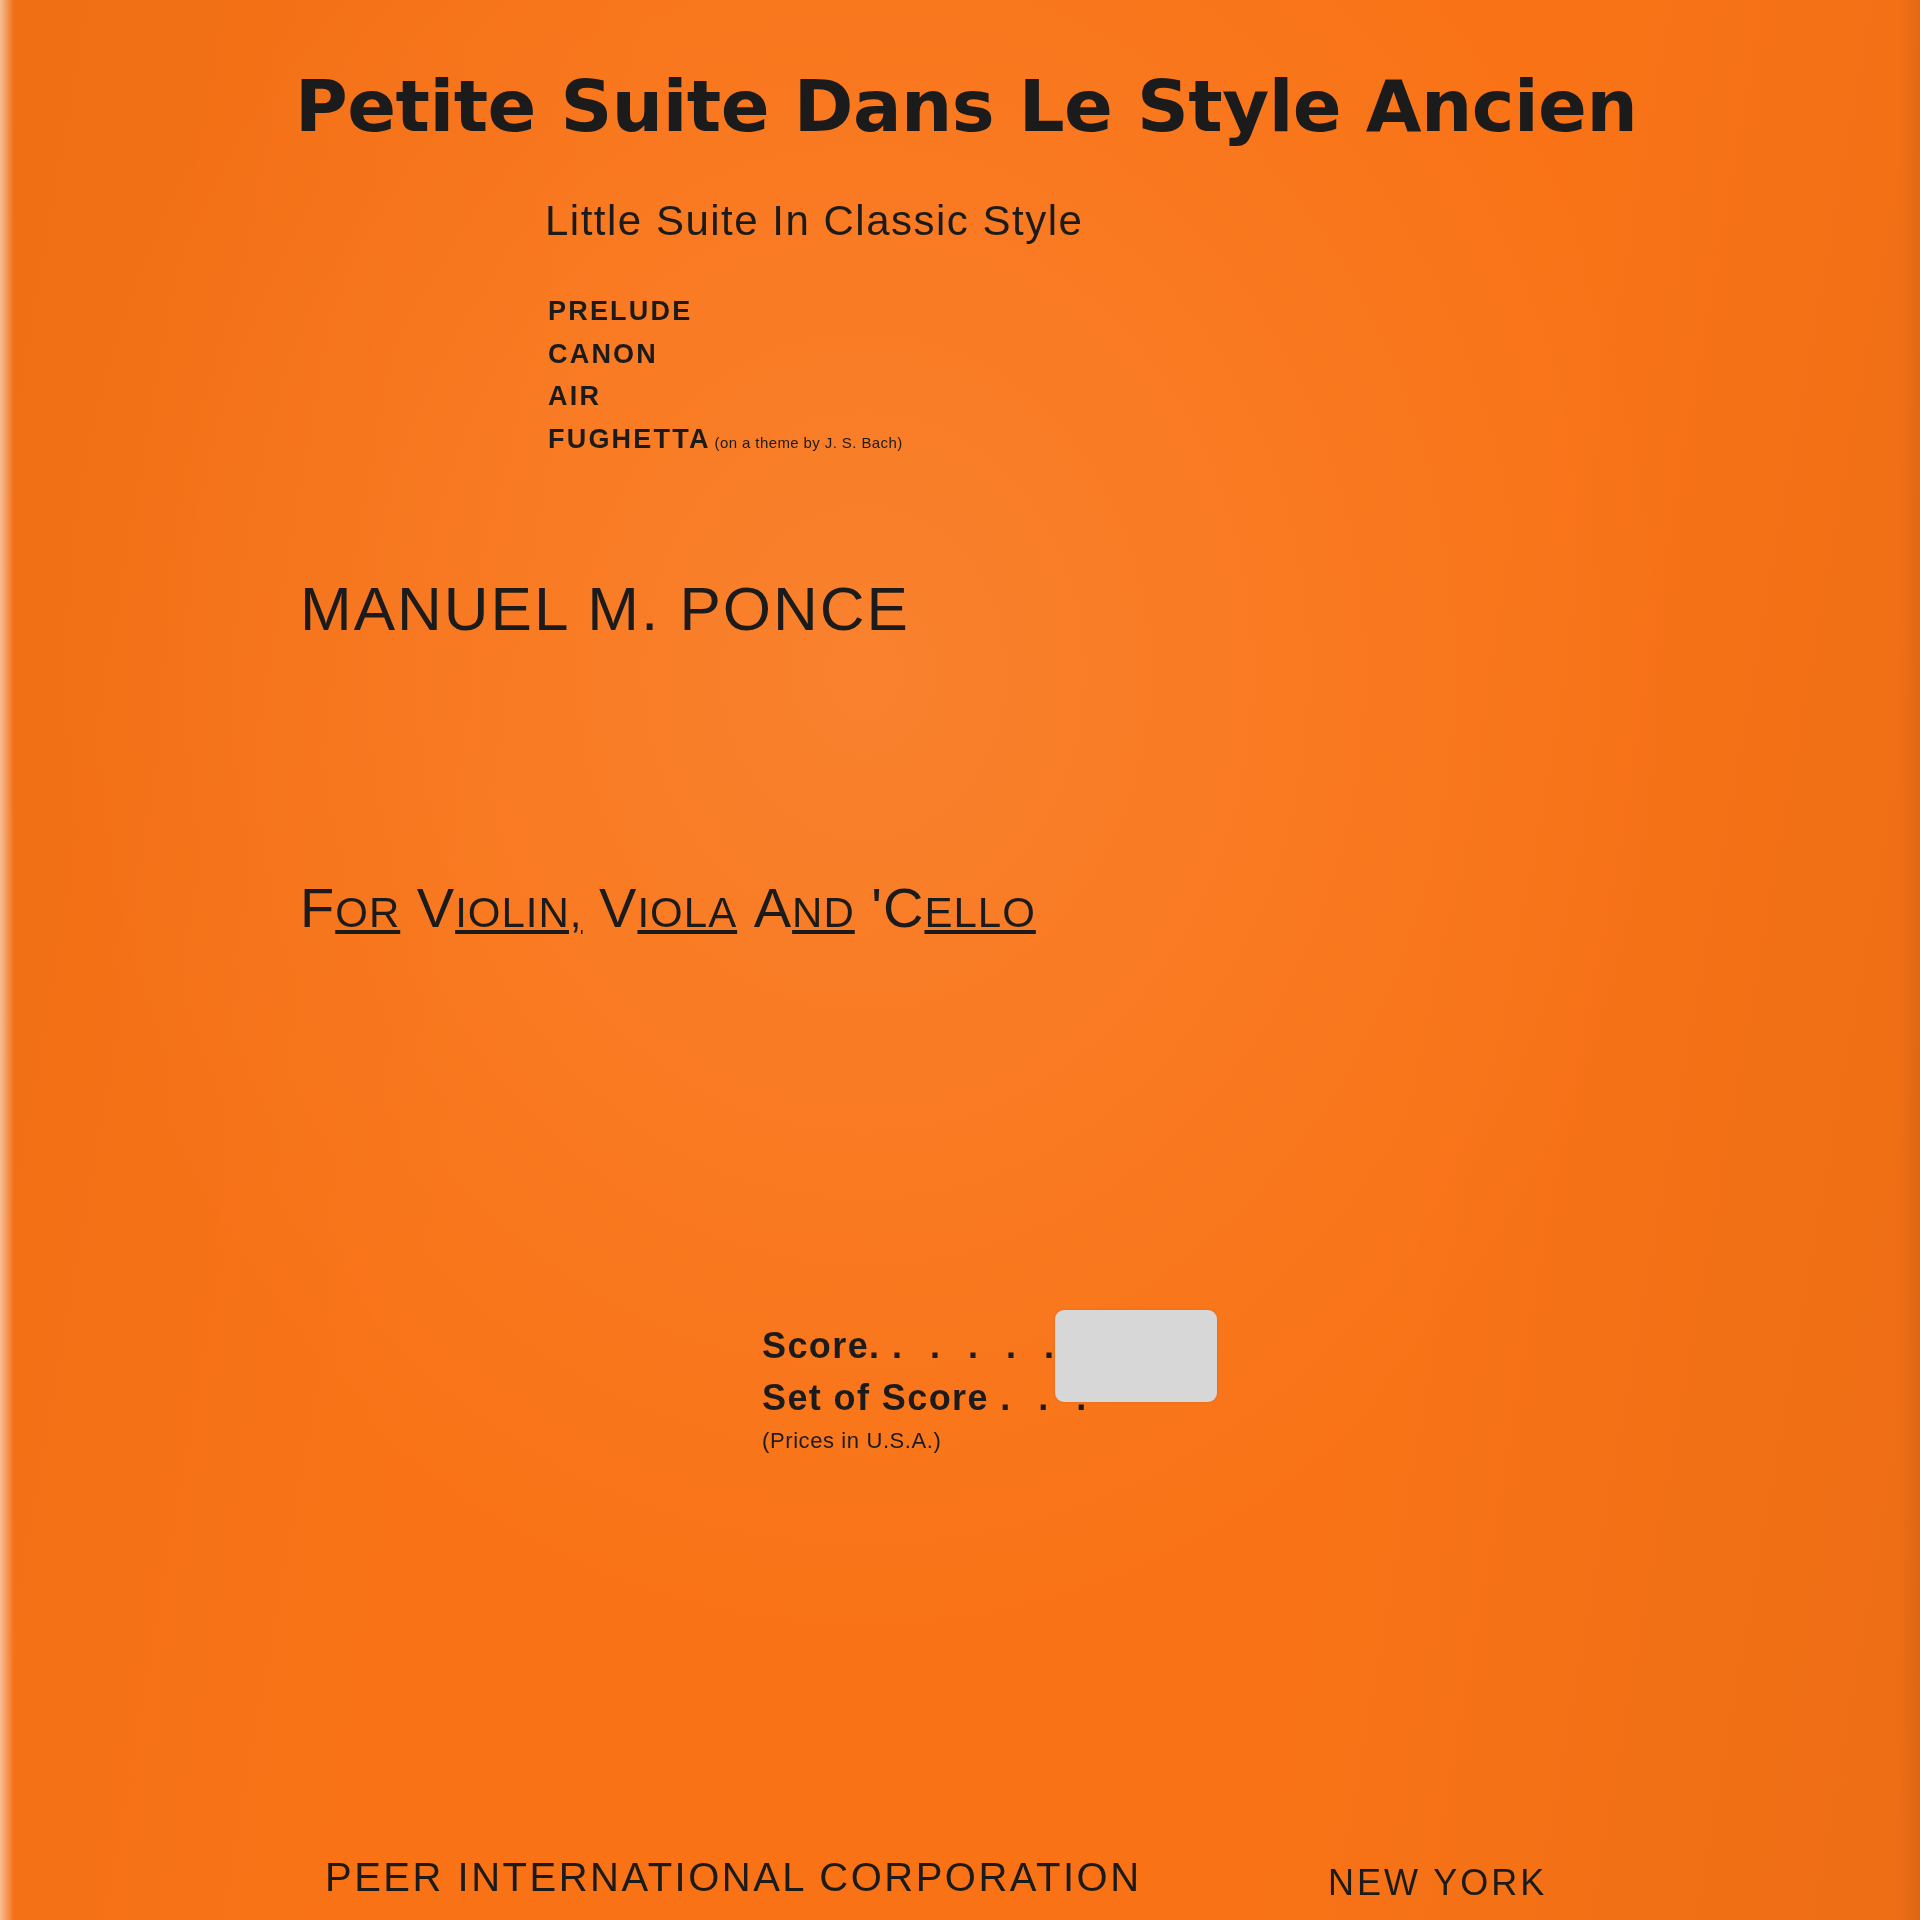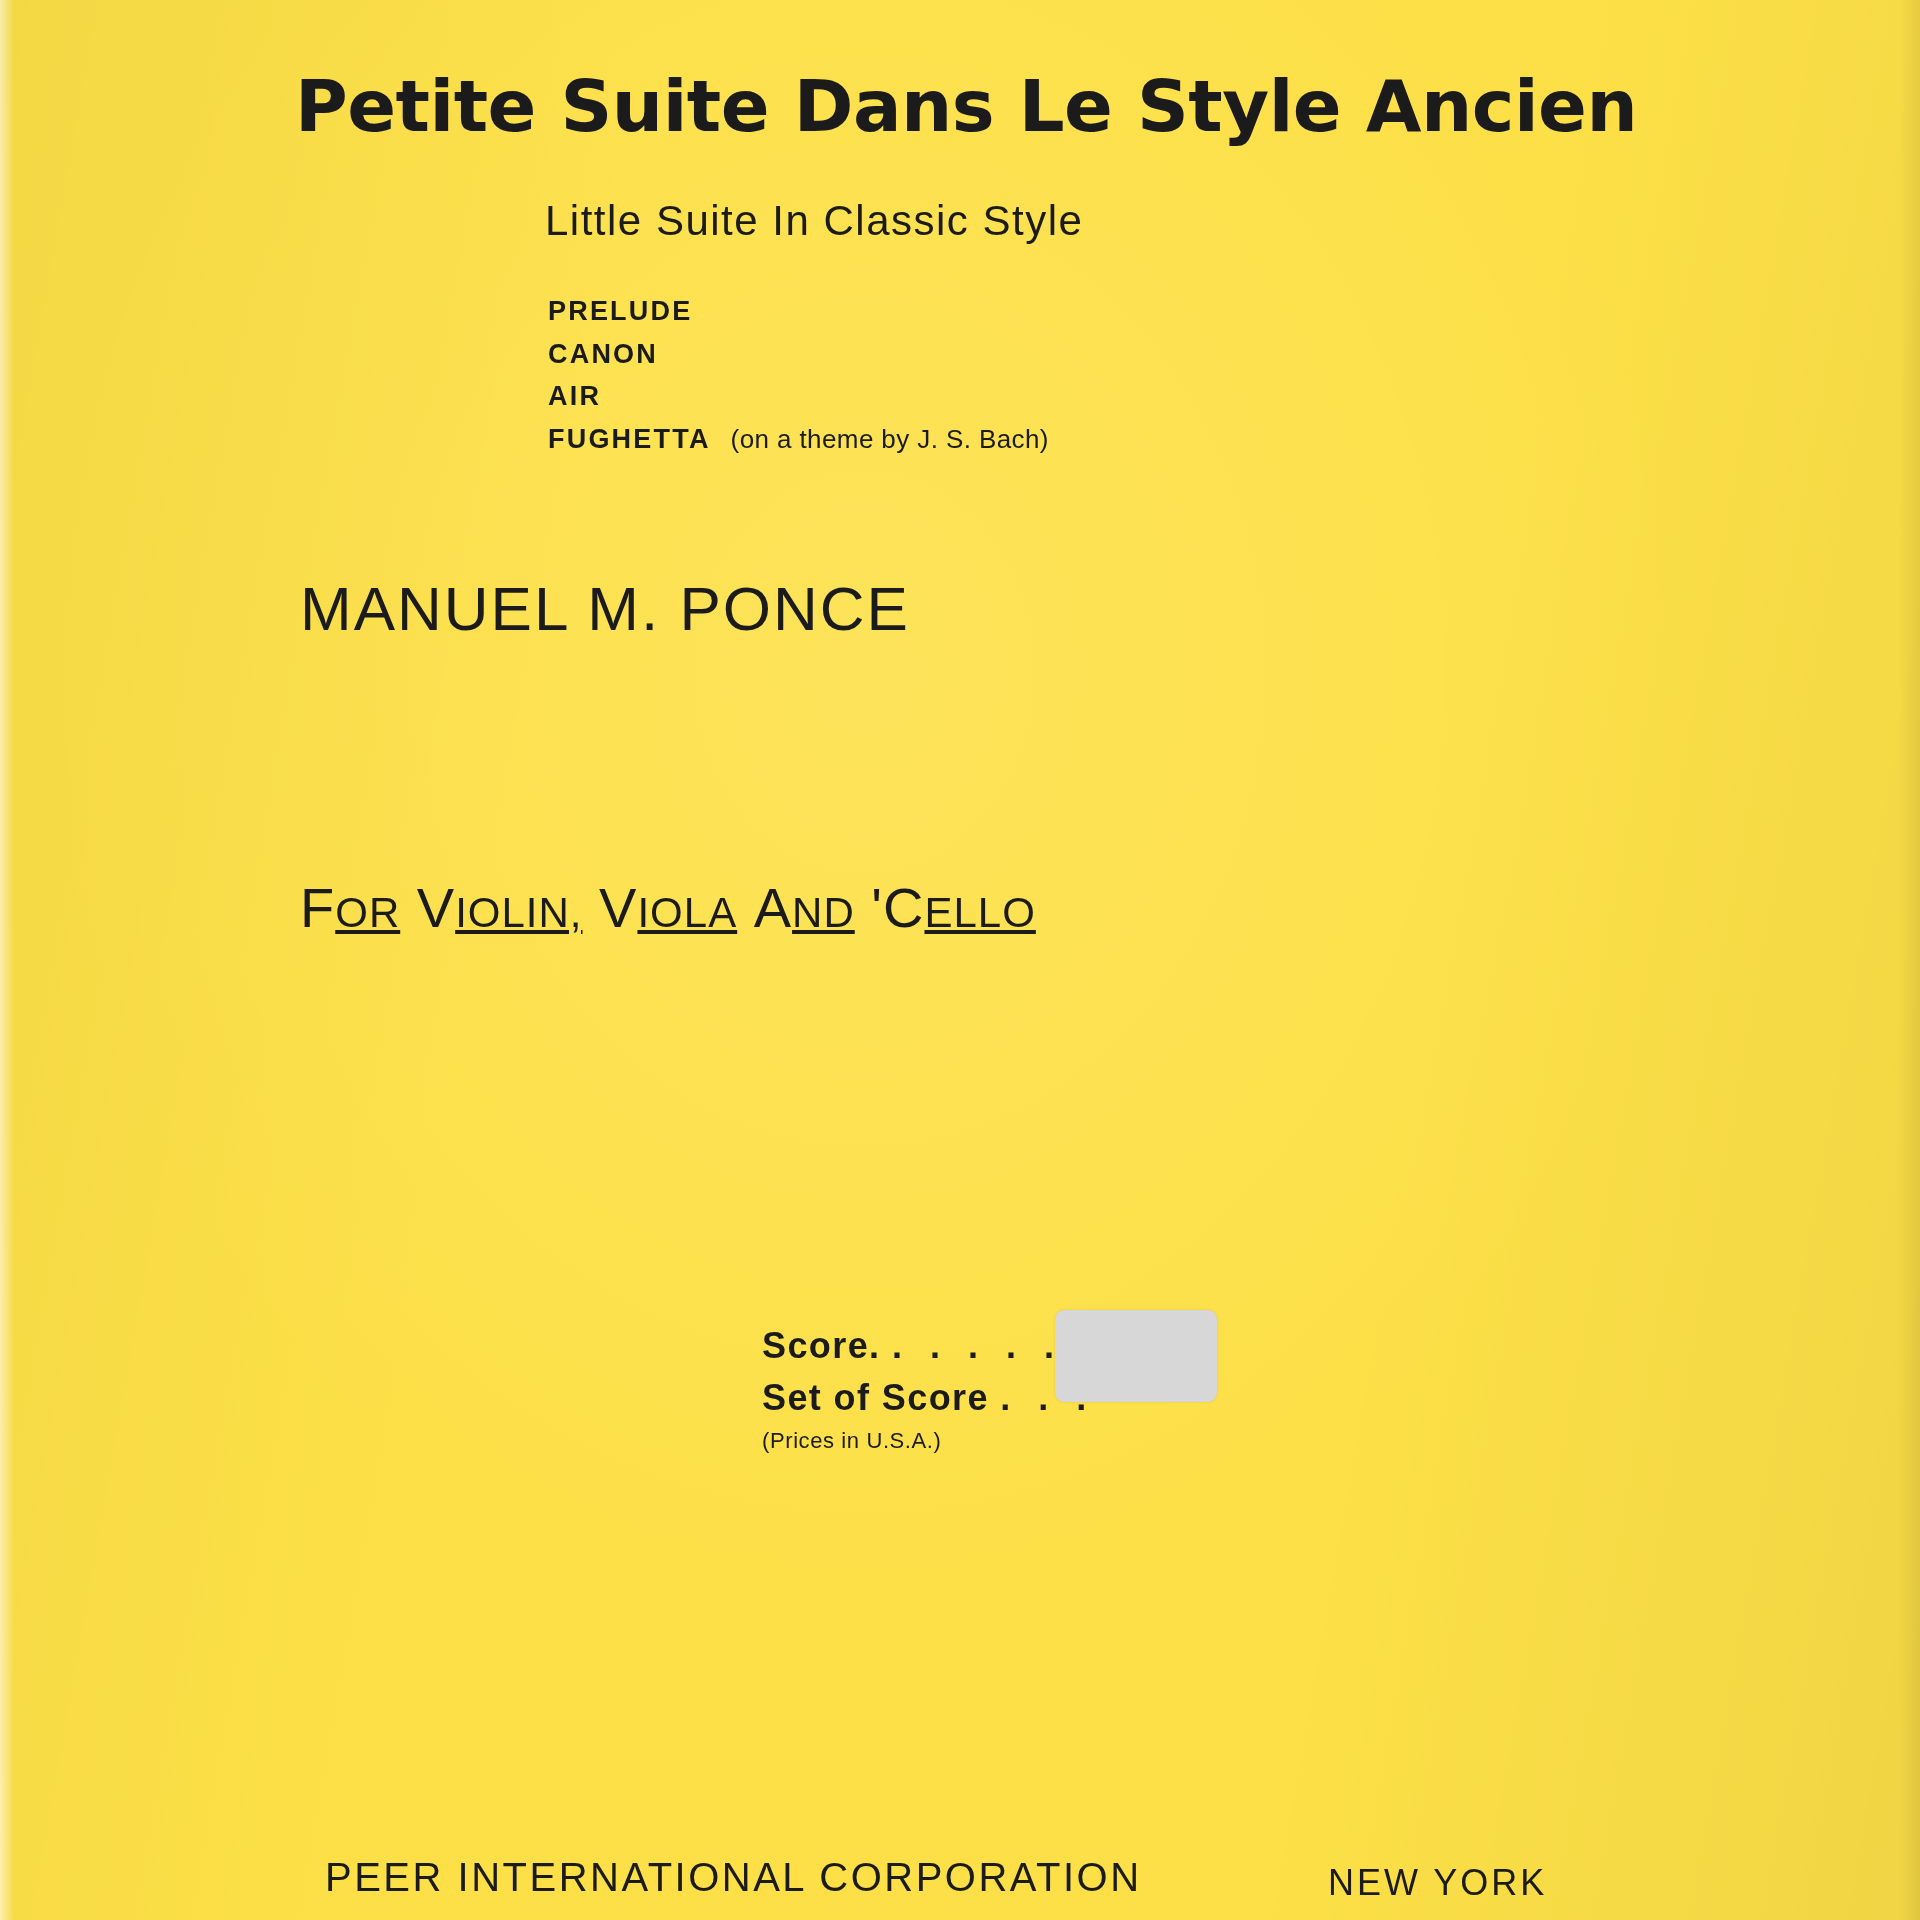--- a/index.html
+++ b/index.html
@@ -14,21 +14,21 @@
     font-family: "Liberation Sans", sans-serif;
   }
 
   
   #cover {
     position: absolute;
     left: 0;
     top: 0;
     width: 1920px;
     height: 1920px;
-    background: #fde047;
+    background: #f97316;
     box-sizing: border-box;
   }
   
   #paper-texture {
     position: absolute;
     inset: 0;
     background:
       radial-gradient(ellipse at 45% 35%, rgba(255,255,255,0.10) 0%, rgba(255,255,255,0.0) 55%),
       linear-gradient(100deg, rgba(0,0,0,0.04) 0%, rgba(0,0,0,0.00) 30%, rgba(0,0,0,0.00) 70%, rgba(0,0,0,0.05) 100%);
     pointer-events: none;
@@ -84,24 +84,24 @@
   }
   .movement {
     font-size: 27px;
     letter-spacing: 2.2px;
     line-height: 1.58;
     white-space: nowrap;
     font-family: "Liberation Sans", sans-serif;
   }
   .movement .m-name { font-weight: 600; margin-top: 8px; }
   .movement .m-note {
-    font-size: 26px;
+    font-size: 15px;
     letter-spacing: 0.4px;
     font-weight: 400;
-    margin-left: 20px;
+    margin-left: 4px;
   }
 
   #composer {
     position: absolute;
     left: 300px;
     top: 578px;
     font-size: 62px;
     letter-spacing: 2px;
     line-height: 1;
     white-space: nowrap;

